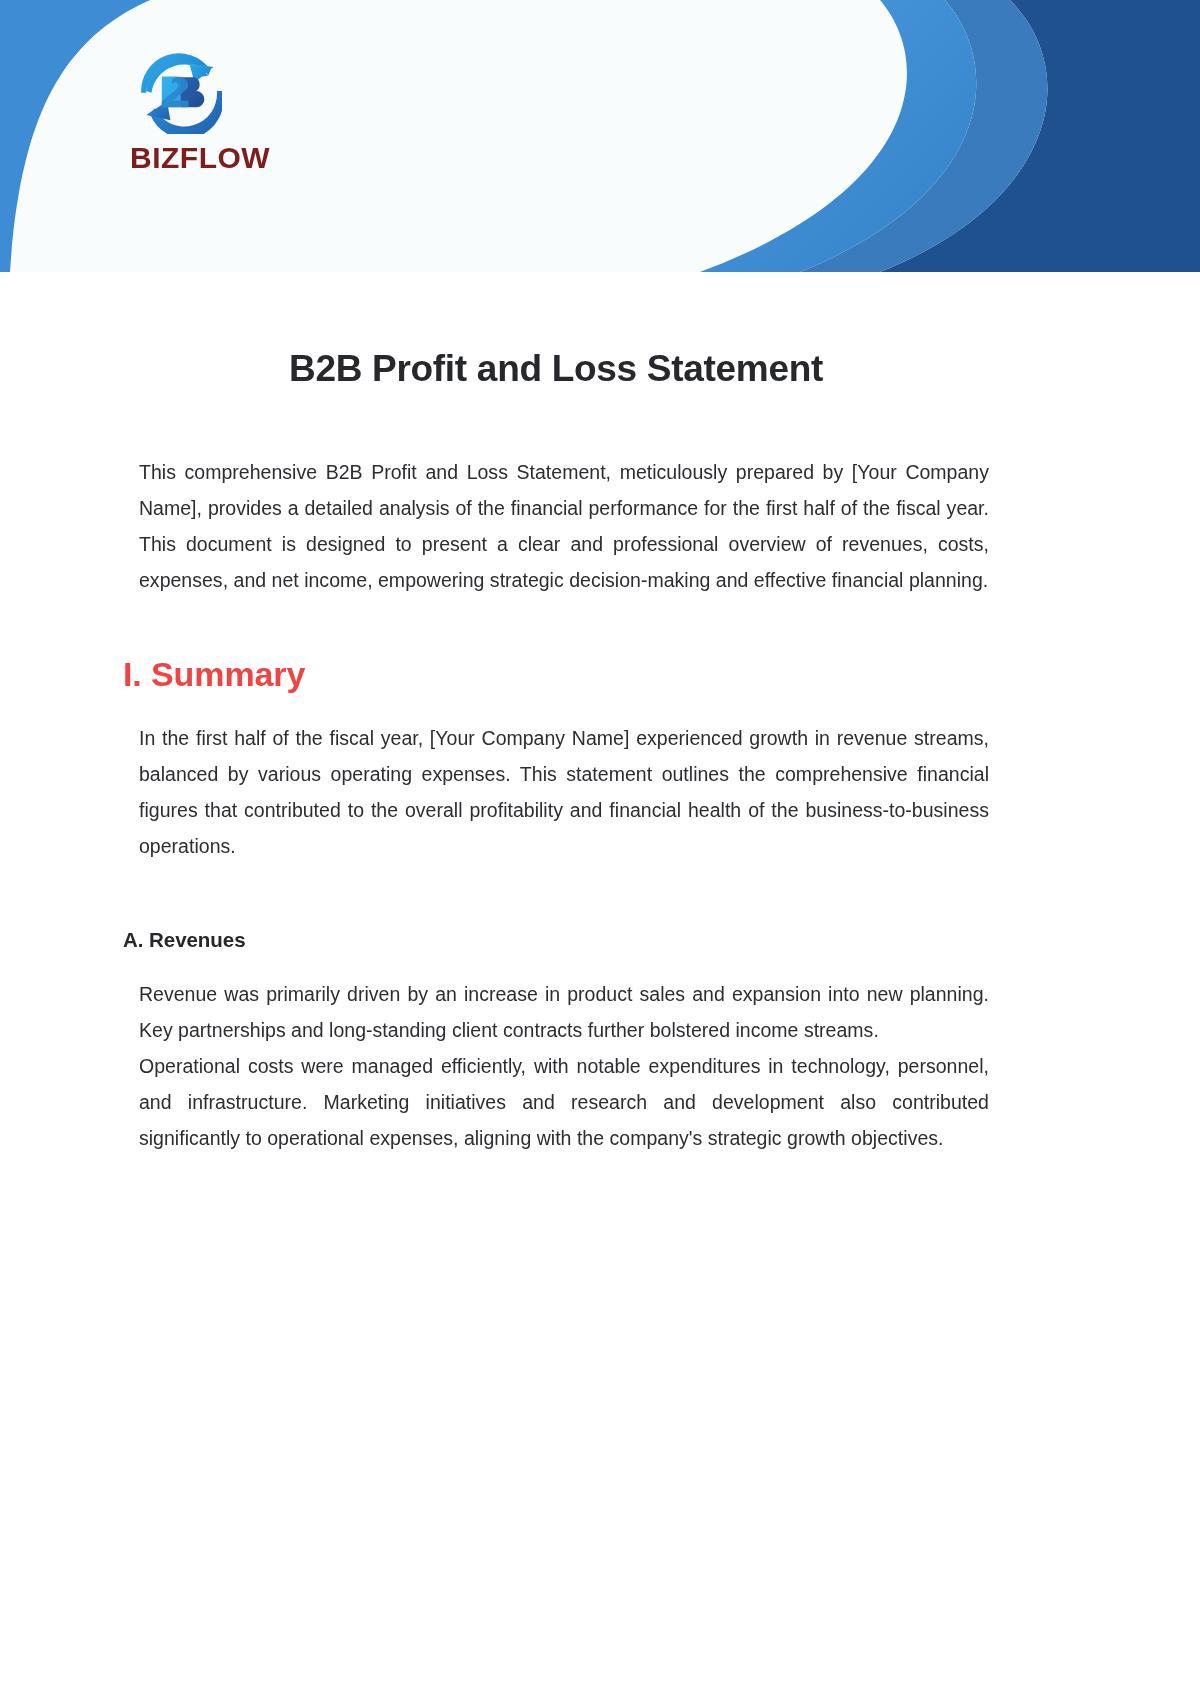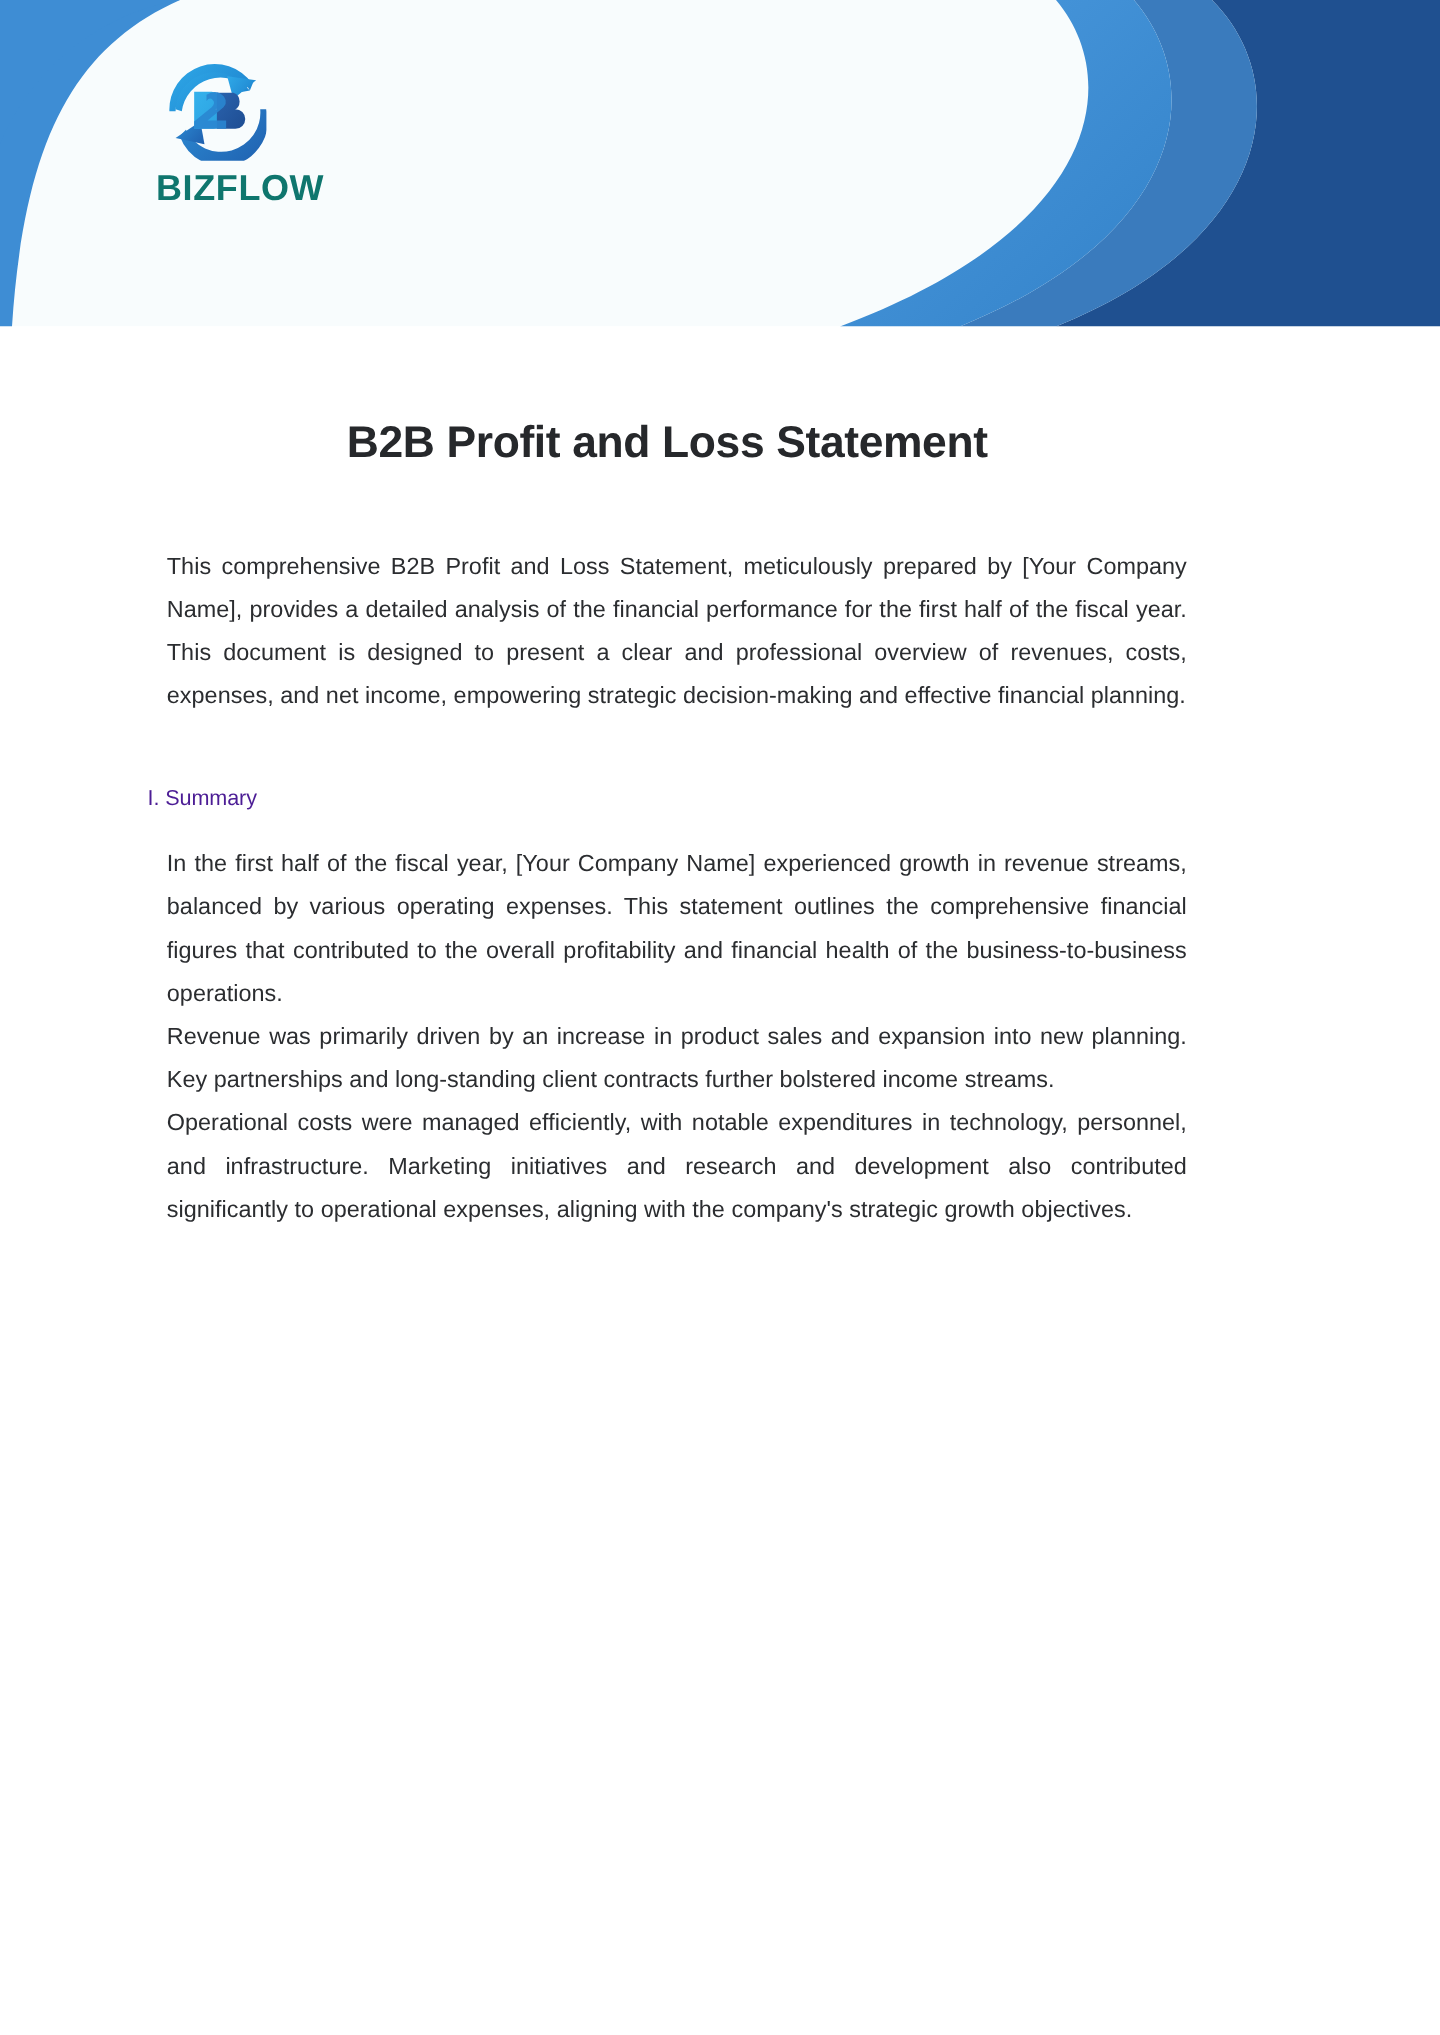--- a/index.html
+++ b/index.html
@@ -47,21 +47,21 @@
     width: 86px;
     height: 86px;
     display: block;
     margin-left: 6px;
   }
   .brand-name {
     margin-top: 8px;
     font-size: 30px;
     font-weight: bold;
     letter-spacing: 0.5px;
-    color: #0f766e;
+    color: #7f1d1d;
     line-height: 1.05;
     font-family: "Liberation Sans", sans-serif;
   }
   .brand-contact {
     margin-top: 7px;
     font-size: 17.5px;
     color: #565f66;
     letter-spacing: 0.05px;
     white-space: nowrap;
     font-family: "Liberation Sans", sans-serif;
@@ -88,23 +88,23 @@
     line-height: 1.85;
     color: #2b2d30;
     text-align: justify;
     margin: 0 0 46px 16px;
     letter-spacing: 0.02px;
   }
   p.para.tight {
     margin-bottom: 0;
   }
   h2.sec-head {
-    font-size: 18px;
-    font-weight: normal;
-    color: #4c1d95;
+    font-size: 34px;
+    font-weight: bold;
+    color: #ef4444;
     margin: 56px 0 26px 0;
     letter-spacing: -0.1px;
   }
   h3.sub-head {
     font-size: 20.5px;
     font-weight: bold;
     color: #26282b;
     margin: 64px 0 24px 0;
     letter-spacing: -0.05px;
   }
@@ -176,18 +176,19 @@
 
   <div class="doc-body">
 
     <h1 class="doc-title">B2B Profit and Loss Statement</h1>
 
     <p class="para">This comprehensive B2B Profit and Loss Statement, meticulously prepared by [Your Company Name], provides a detailed analysis of the financial performance for the first half of the fiscal year. This document is designed to present a clear and professional overview of revenues, costs, expenses, and net income, empowering strategic decision-making and effective financial planning.</p>
 
     <h2 class="sec-head">I. Summary</h2>
     <p class="para tight">In the first half of the fiscal year, [Your Company Name] experienced growth in revenue streams, balanced by various operating expenses. This statement outlines the comprehensive financial figures that contributed to the overall profitability and financial health of the business-to-business operations.</p>
 
+    <h3 class="sub-head">A. Revenues</h3>
     <p class="para tight">Revenue was primarily driven by an increase in product sales and expansion into new planning. Key partnerships and long-standing client contracts further bolstered income streams.</p>
 
     <p class="para tight">Operational costs were managed efficiently, with notable expenditures in technology, personnel, and infrastructure. Marketing initiatives and research and development also contributed significantly to operational expenses, aligning with the company's strategic growth objectives.</p>
 
   </div>
 </div>
 
 </body></html>

